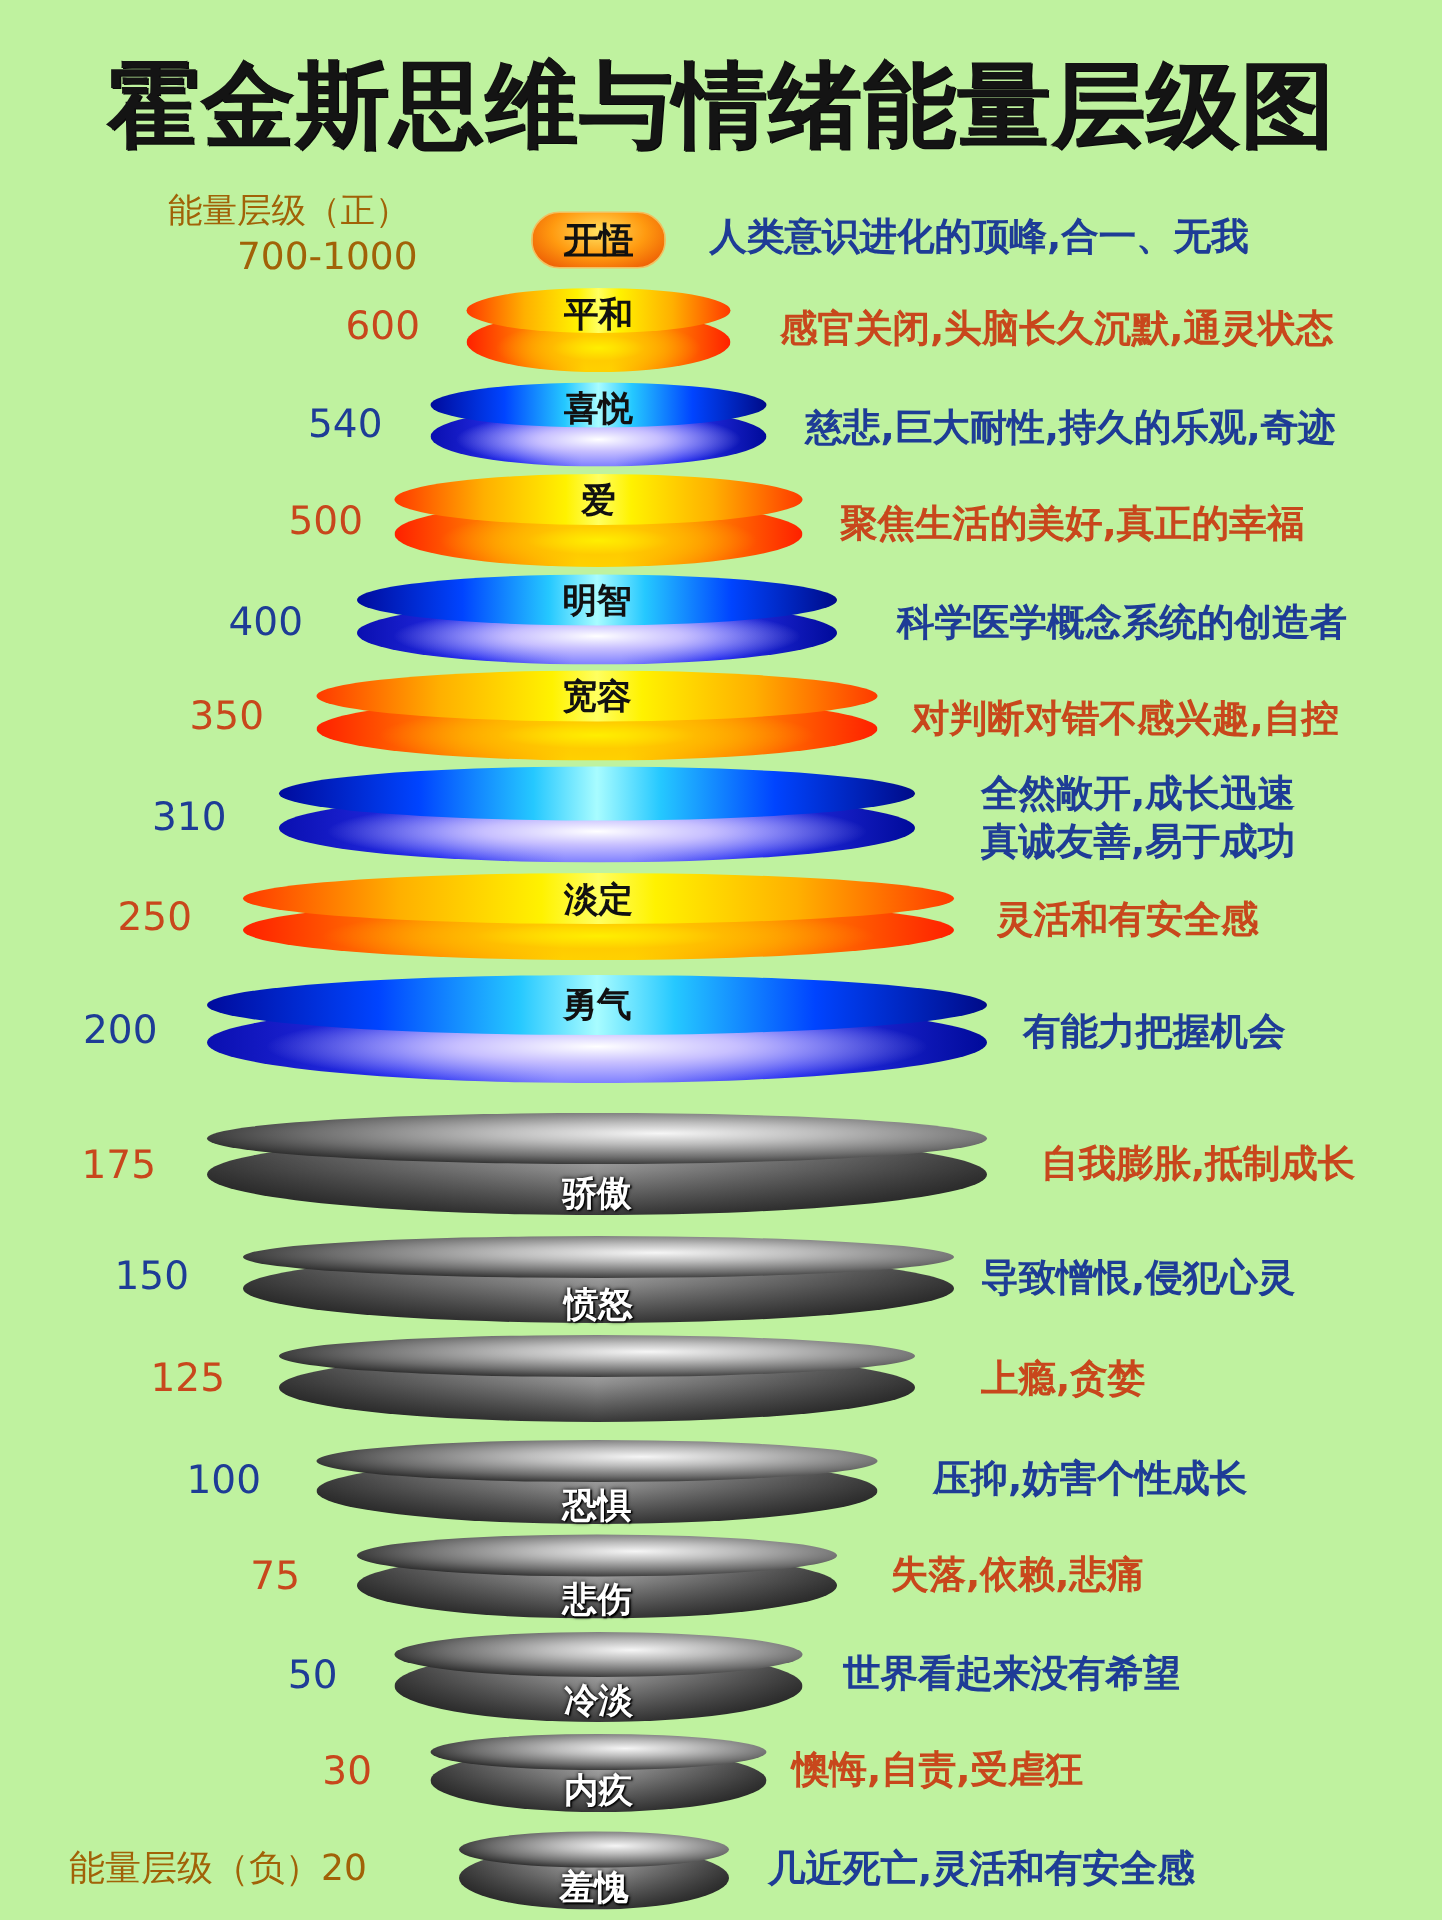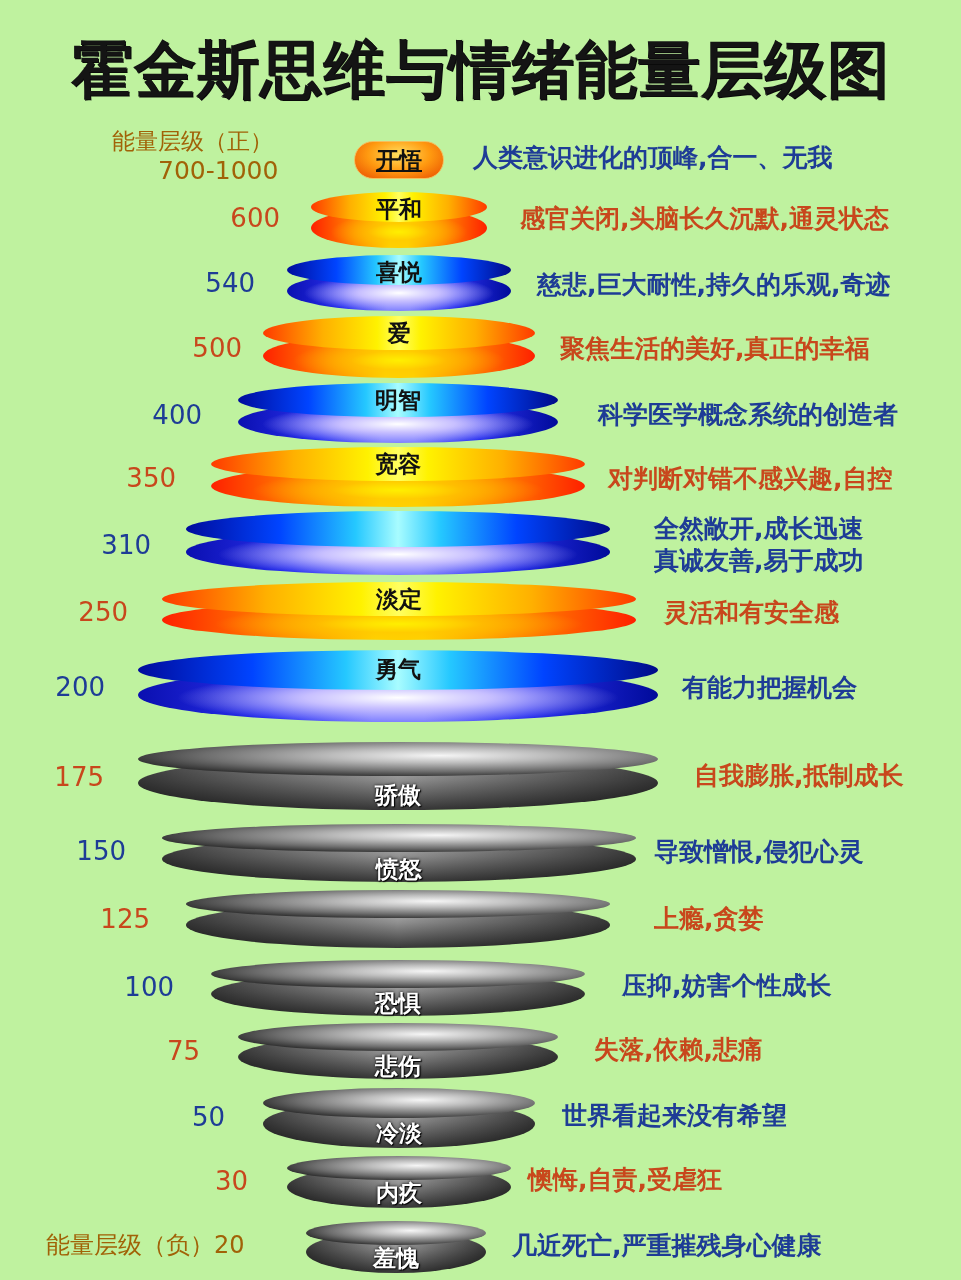--- a/index.html
+++ b/index.html
@@ -195,13 +195,13 @@
   <div class="lbl" style="top:22px;">内疚</div>
 </div>
 <div class="desc red" style="left:528px; top:1164px;">懊悔,自责,受虐狂</div>
 
 <div class="hdr" style="left:46px; top:1230px; font-size:24px; text-align:center; white-space:nowrap;">能量层级（负）20</div>
 <div class="disc grey" style="left:306px; top:1221px; width:180px; height:52px;">
   <div class="side" style="height:42px;"></div>
     <div class="top" style="height:24px;"></div>
   <div class="lbl" style="top:22px;">羞愧</div>
 </div>
-<div class="desc blue" style="left:512px; top:1230px;">几近死亡,严重摧残身心健康</div>
+<div class="desc blue" style="left:512px; top:1230px;">几近死亡,灵活和有安全感</div>
 
 </body></html>

